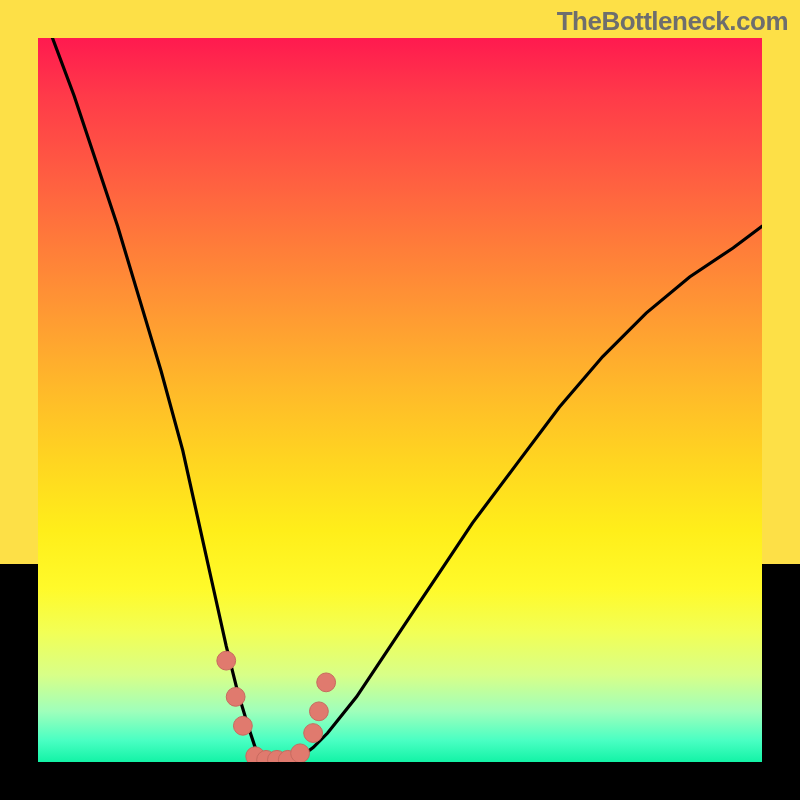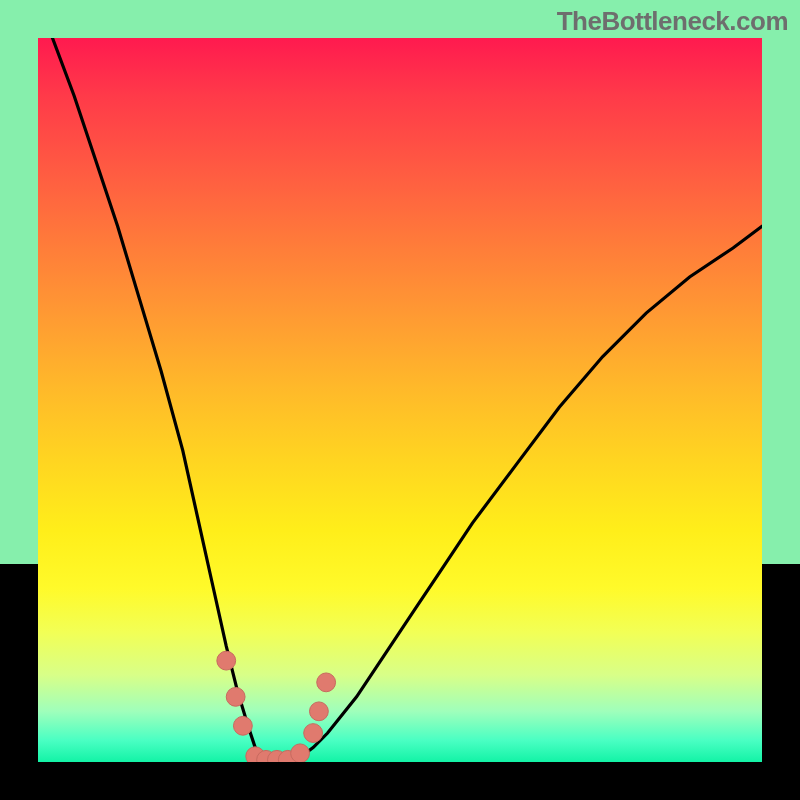--- a/index.html
+++ b/index.html
@@ -9,21 +9,21 @@
     height: 800px;
     background: #000;
     overflow: hidden;
   }
   .frame {
     position: absolute;
     left: 0;
     top: 0;
     width: 800px;
     height: 564px;
-    background: #86efac;
+    background: #fde047;
   }
   .plot-area {
     position: absolute;
     left: 38px;
     top: 38px;
     width: 724px;
     height: 724px;
     overflow: hidden;
   }
   .gradient {

